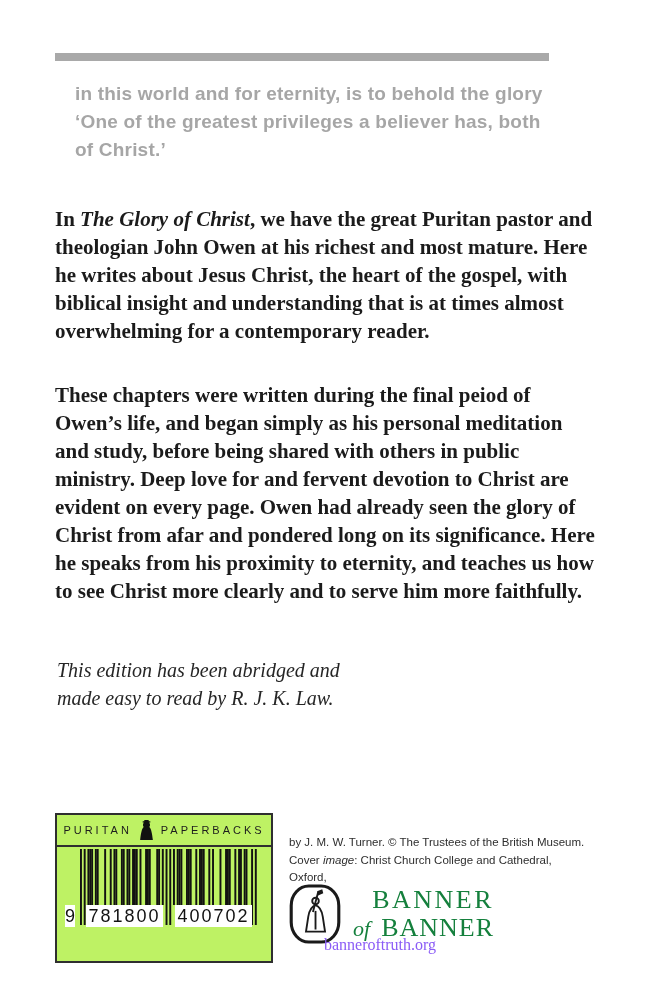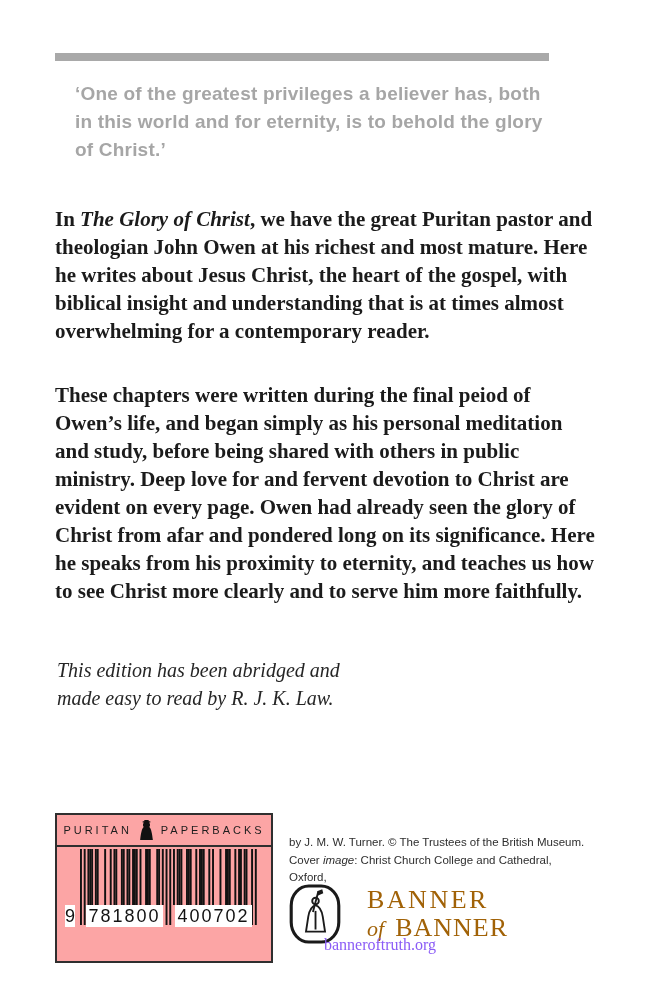--- a/index.html
+++ b/index.html
@@ -20,21 +20,21 @@
   .para .book-title{font-style:italic;}
   .p1{top:184px;}
   .p2{top:360px;}
   .edition-note{
     position:absolute;left:57px;top:656px;width:420px;
     font-style:italic;font-weight:400;font-size:20px;line-height:28px;color:#262626;
   }
   
   .series-box{
     position:absolute;left:55px;top:813px;width:218px;height:150px;
-    border:2px solid #2f2f2f;box-sizing:border-box;background:#fca5a5;
+    border:2px solid #2f2f2f;box-sizing:border-box;background:#bef264;
   }
   .series-header{
     height:30px;border-bottom:2px solid #2f2f2f;display:flex;align-items:center;justify-content:center;gap:8px;
     font-family:"Liberation Sans",sans-serif;font-size:11px;letter-spacing:3px;color:#1d1d1d;
   }
   .series-header svg{display:block;}
   .isbn-line{
     margin-top:3px;text-align:center;
     font-family:"Liberation Sans",sans-serif;font-size:14px;letter-spacing:.3px;color:#141414;
   }
@@ -46,38 +46,38 @@
   }
   .bc-lead{left:0;}
   .bc-g1{left:21px;width:77px;text-align:center;letter-spacing:2px;}
   .bc-g2{left:110px;width:77px;text-align:center;letter-spacing:2px;}
   
   .credit{
     position:absolute;left:289px;top:834px;width:300px;
     font-family:"Liberation Sans",sans-serif;font-size:11.5px;line-height:17.5px;color:#2e2e2e;
   }
   .credit i{font-style:italic;}
-  .publisher-logo{position:absolute;left:289px;top:884px;display:flex;align-items:center;gap:26px;color:#a16207;}
+  .publisher-logo{position:absolute;left:289px;top:884px;display:flex;align-items:center;gap:12px;color:#15803d;text-align:right;}
   .logo-text{line-height:1;}
   .logo-line1{font-size:26px;letter-spacing:2.5px;}
   .logo-line2{font-size:26px;letter-spacing:1px;margin-top:2px;}
   .logo-line2 .of{font-style:italic;font-size:22px;letter-spacing:0;margin-right:11px;}
   .website{
     position:absolute;left:289px;top:936px;width:182px;text-align:center;
     font-size:16px;color:#8b5cf6;
   }
 </style>
 </head>
 <body>
 
 <div class="topbar"></div>
 
 <div class="quote">
+  <div>in this world and for eternity, is to behold the glory</div>
   <div>‘One of the greatest privileges a believer has, both</div>
-  <div>in this world and for eternity, is to behold the glory</div>
   <div>of Christ.’</div>
 </div>
 
 <p class="para p1"><span>In </span><span class="book-title">The Glory of Christ</span><span>, we have the great Puritan pastor and theologian John Owen at his richest and most mature. Here he writes about Jesus Christ, the heart of the gospel, with biblical insight and understanding that is at times almost overwhelming for a contemporary reader.</span></p>
 
 <p class="para p2">These chapters were written during the final peiod of Owen’s life, and began simply as his personal meditation and study, before being shared with others in public ministry. Deep love for and fervent devotion to Christ are evident on every page. Owen had already seen the glory of Christ from afar and pondered long on its significance. Here he speaks from his proximity to eternity, and teaches us how to see Christ more clearly and to serve him more faithfully.</p>
 
 <div class="edition-note">
   <div>This edition has been abridged and</div>
   <div>made easy to read by R. J. K. Law.</div>

